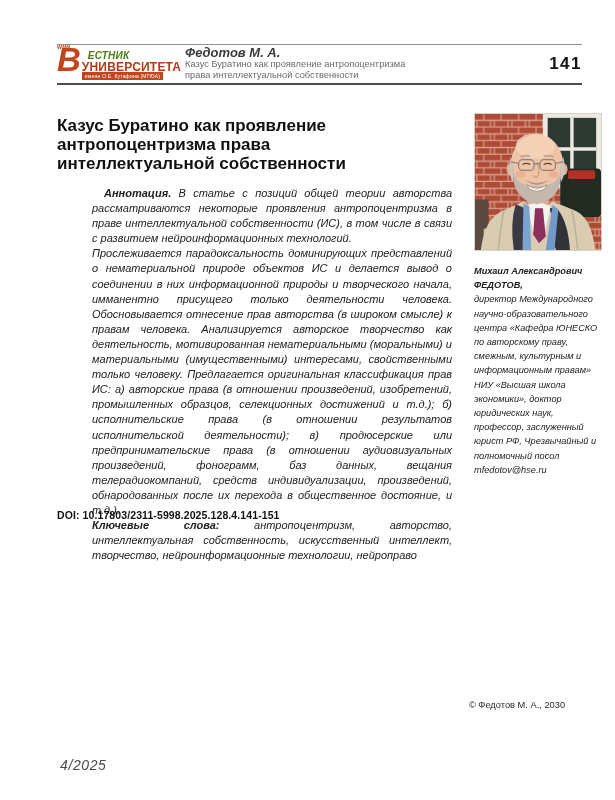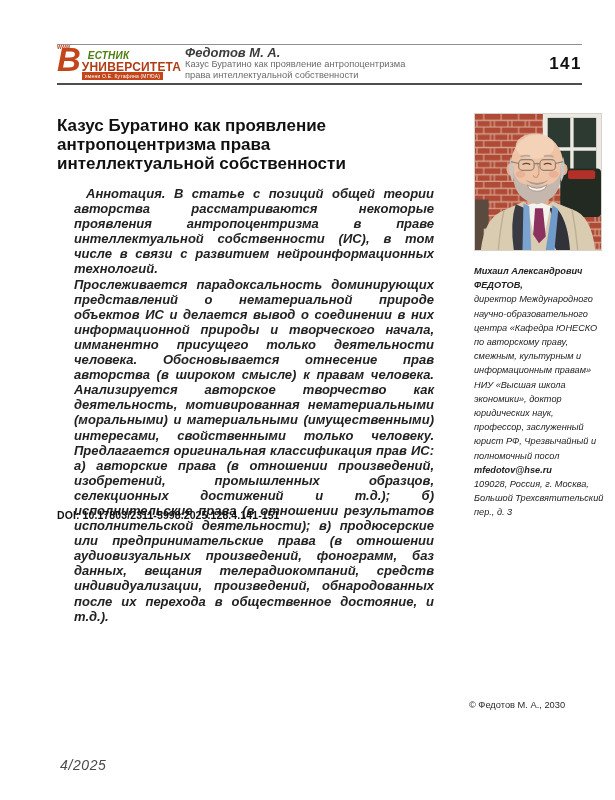--- a/index.html
+++ b/index.html
@@ -26,35 +26,35 @@
                 line-height:6px; letter-spacing:0.2px; }
   .header-mid { flex:1; padding-left:12px; }
   .header-author { font-weight:bold; font-style:italic; font-size:13px; color:#3c3c3c;
                    line-height:12px; }
   .header-article { font-size:9.3px; color:#6b6b6b; line-height:11.5px; width:245px; }
   .header-page { font-size:17px; font-weight:bold; letter-spacing:1.5px; color:#111; }
 
   
   .title { position:absolute; left:57px; top:116px; width:330px;
            font-size:17px; font-weight:bold; line-height:19px; color:#111; }
-  .abstract { position:absolute; left:74px; top:186px; width:360px;
-              font-style:italic; font-size:13px; line-height:15.1px;
-              text-align:justify; color:#222;font-weight:bold; }
+  .abstract { position:absolute; left:92px; top:186px; width:360px;
+              font-style:italic; font-size:11px; line-height:15.1px;
+              text-align:justify; color:#222; }
   .abstract p { margin:0; }
   .abstract .indent { text-indent:12px; }
   .doi { position:absolute; left:57px; top:509px; font-size:10.5px; font-weight:bold;
          color:#111; letter-spacing:0.1px; }
 
   
   .right-col { position:absolute; left:474px; top:113px; width:130px; }
   .photo { width:128px; height:138px; border:1px solid #d6d2cc; display:block; }
   .author-block { margin-top:13px; font-style:italic; font-size:9.2px;
                   line-height:14.2px; color:#222; }
   .author-name { font-weight:bold; }
-  .author-email { font-weight:bold; }
+  .author-email { font-weight:normal; }
 
   
   .copyright { position:absolute; left:452px; top:700px; width:130px;
                font-size:9.3px; color:#2a2a2a; text-align:center; }
   .issue { position:absolute; left:60px; top:757px; font-size:14px; font-style:italic;
            color:#4a4a4a; letter-spacing:0.6px; }
 </style>
 </head>
 <body>
 
@@ -77,20 +77,21 @@
       <div class="header-article">Казус Буратино как проявление антропоцентризма права интеллектуальной собственности</div>
     </div>
     <div class="header-page">141</div>
   </div>
 
   <h1 class="title">Казус Буратино как проявление антропоцентризма права интеллектуальной собственности</h1>
 
   <div class="abstract">
     <p class="indent"><b>Аннотация.</b><span> В статье с позиций общей теории авторства рассматриваются некоторые проявления антропоцентризма в праве интеллектуальной собственности (ИС), в том числе в связи с развитием нейроинформационных технологий.</span></p>
     <p>Прослеживается парадоксальность доминирующих представлений о нематериальной природе объектов ИС и делается вывод о соединении в них информационной природы и творческого начала, имманентно присущего только деятельности человека. Обосновывается отнесение прав авторства (в широком смысле) к правам человека. Анализируется авторское творчество как деятельность, мотивированная нематериальными (моральными) и материальными (имущественными) интересами, свойственными только человеку. Предлагается оригинальная классификация прав ИС: а) авторские права (в отношении произведений, изобретений, промышленных образцов, селекционных достижений и т.д.); б) исполнительские права (в отношении результатов исполнительской деятельности); в) продюсерские или предпринимательские права (в отношении аудиовизуальных произведений, фонограмм, баз данных, вещания телерадиокомпаний, средств индивидуализации, произведений, обнародованных после их перехода в общественное достояние, и т.д.).</p>
+    <p><b>Ключевые слова:</b><span> антропоцентризм, авторство, интеллектуальная собственность, искусственный интеллект, творчество, нейроинформационные технологии, нейроправо</span></p>
   </div>
 
   <div class="doi">DOI: 10.17803/2311-5998.2025.128.4.141-151</div>
 
   <div class="right-col">
     <svg class="photo" viewBox="0 0 130 140" preserveAspectRatio="none" xmlns="http://www.w3.org/2000/svg" role="img">
       <defs>
         <pattern id="bricks" width="18" height="14" patternUnits="userSpaceOnUse">
           <rect width="18" height="14" fill="#ae4a35"></rect>
           <path d="M0 6.5 H18 M0 13.5 H18" stroke="#d7a08d" stroke-width="1.4"></path>
@@ -152,21 +153,20 @@
       <path d="M49 52 q4 -2.5 8 0" stroke="#5c4638" stroke-width="1.3" fill="none"></path>
       <path d="M71 52 q4 -2.5 8 0" stroke="#5c4638" stroke-width="1.3" fill="none"></path>
 
       <path d="M47 44 q5 -2 10 -0.5 M71 43.5 q5 -1.5 10 0.5" stroke="#b9a794" stroke-width="1.6" fill="none"></path>
     </svg>
 
     <div class="author-block">
       <div class="author-name">Михаил Александрович ФЕДОТОВ,</div>
       <div>директор Международного научно-образовательного центра «Кафедра ЮНЕСКО по авторскому праву, смежным, культурным и информационным правам» НИУ «Высшая школа экономики», доктор юридических наук, профессор, заслуженный юрист РФ, Чрезвычайный и полномочный посол</div>
       <div class="author-email">mfedotov@hse.ru</div>
-      <div>109028, Россия, г. Москва, Большой Трехсвятительский пер., д. 3</div>
     </div>
   </div>
 
   <div class="copyright">© Федотов М. А., 2030</div>
 
   <div class="issue">4/2025</div>
 
 </div>
 
 </body></html>

